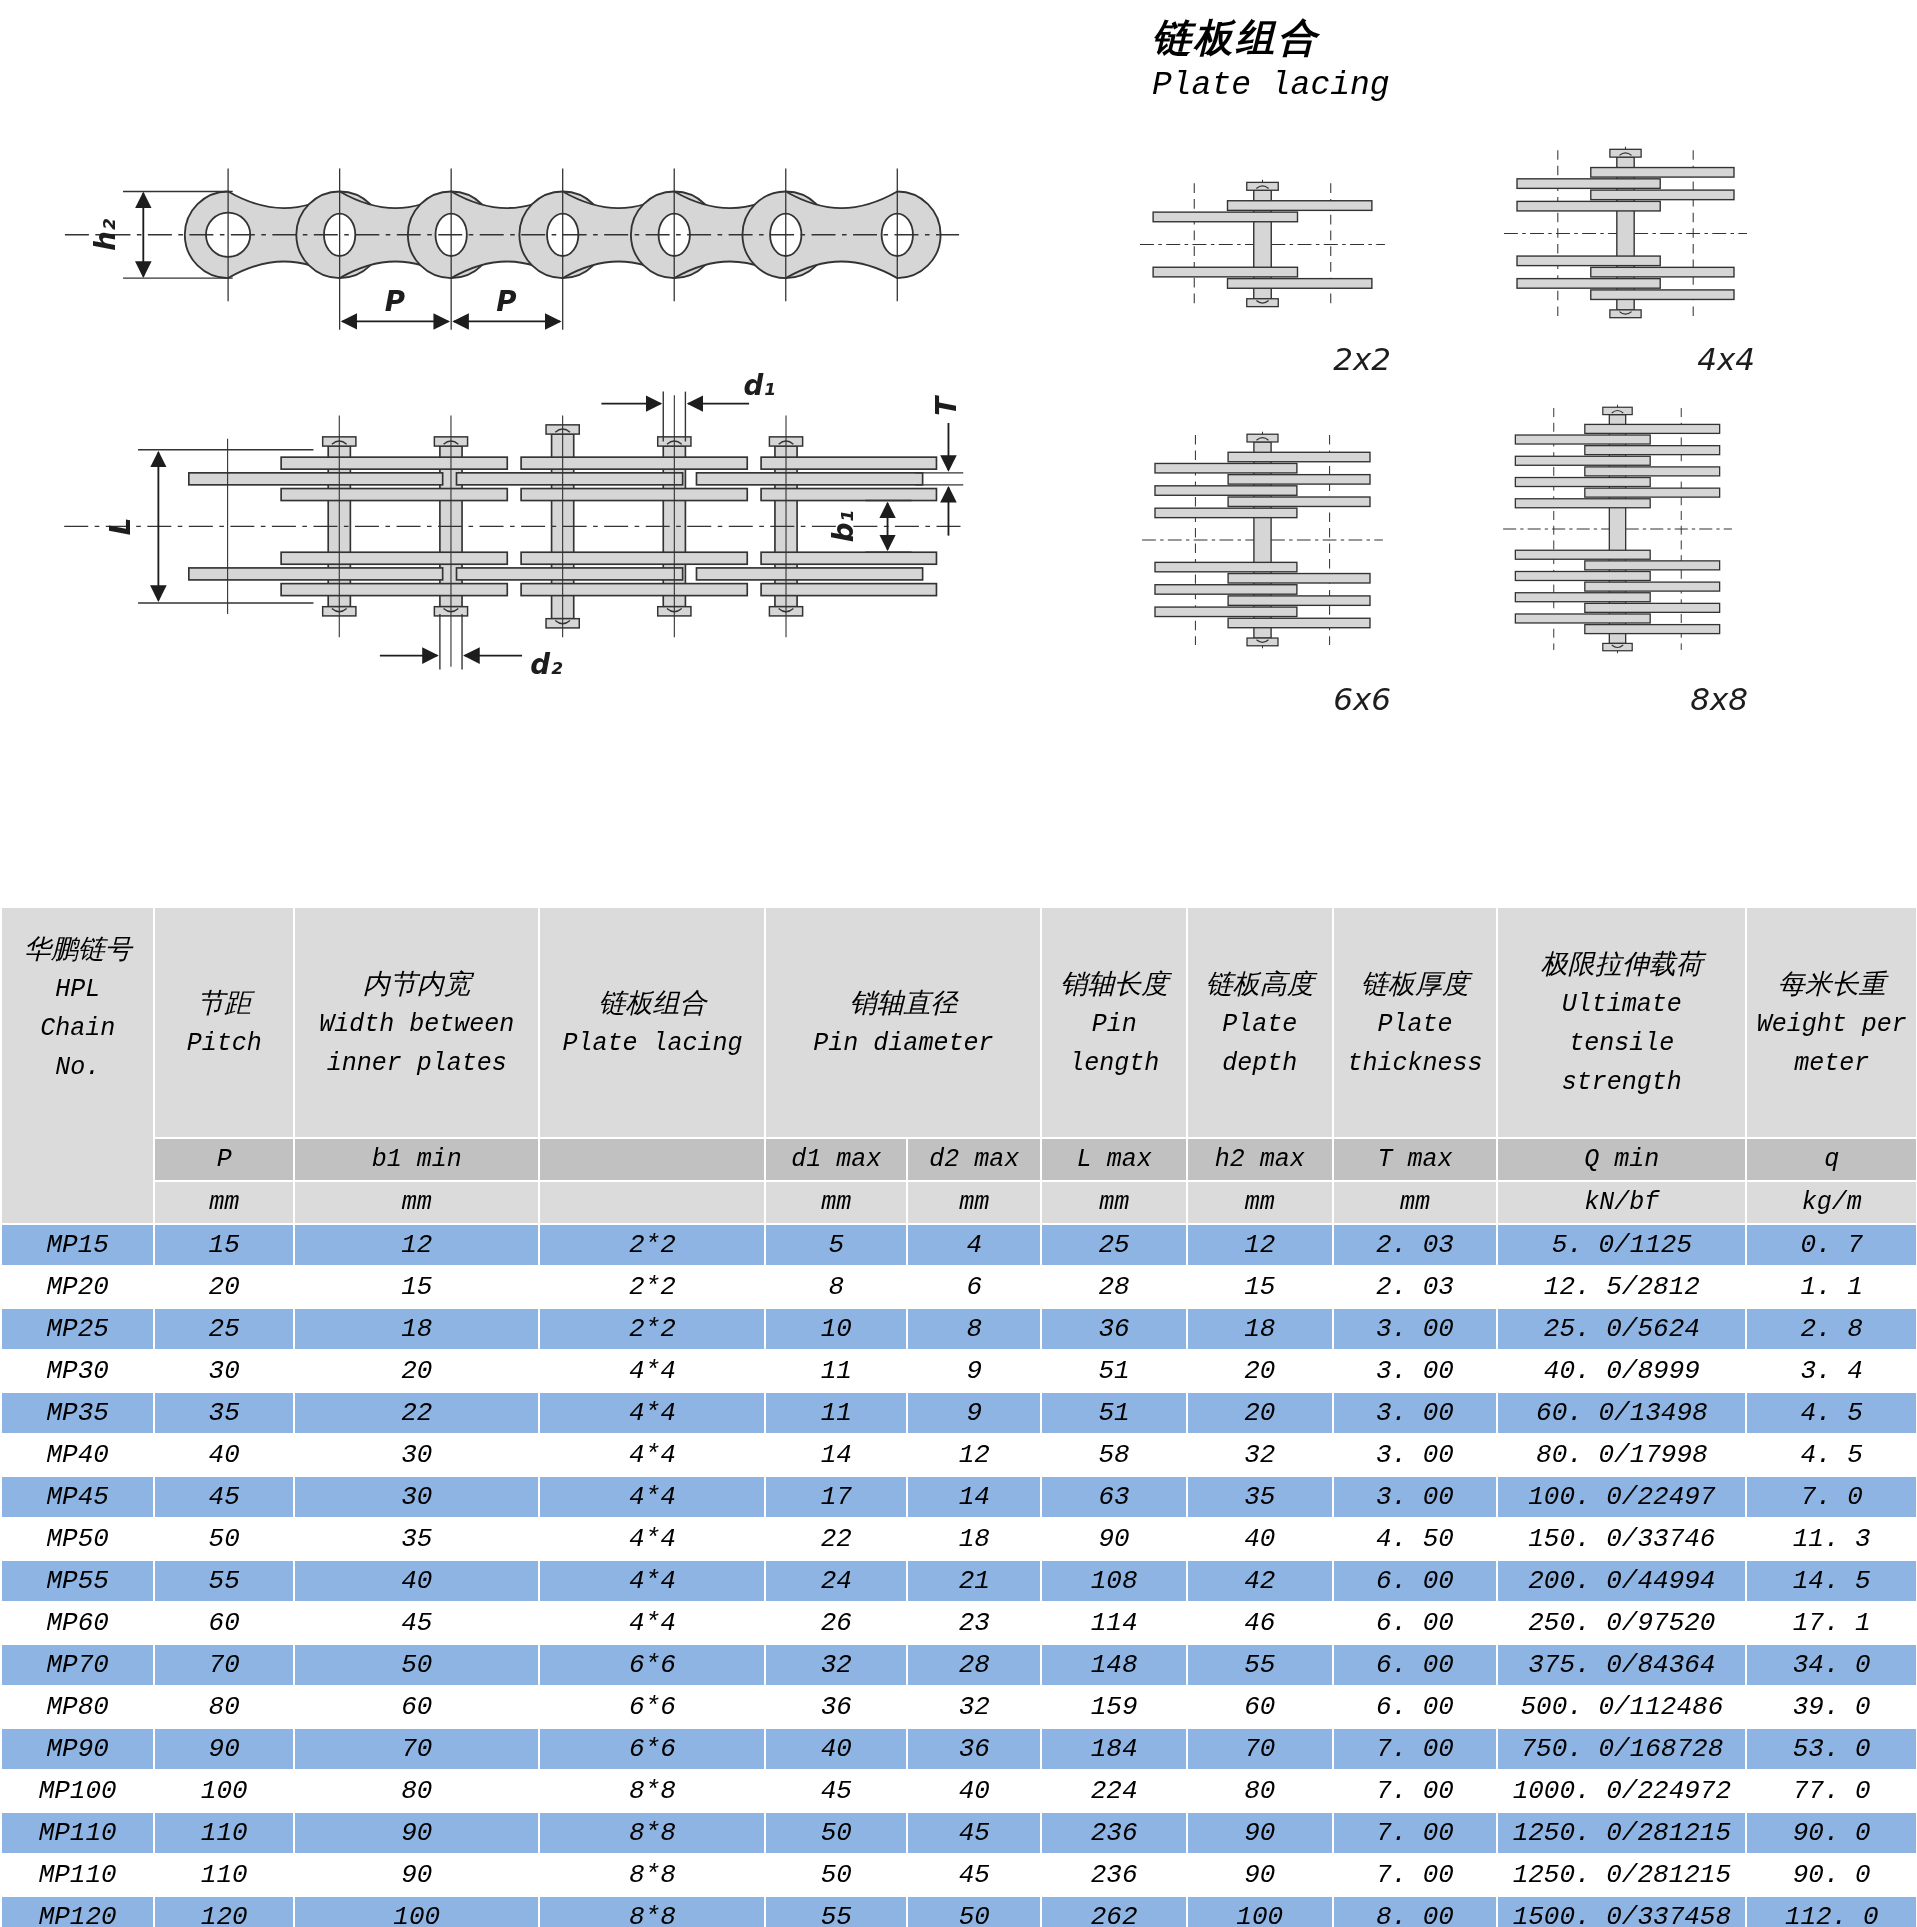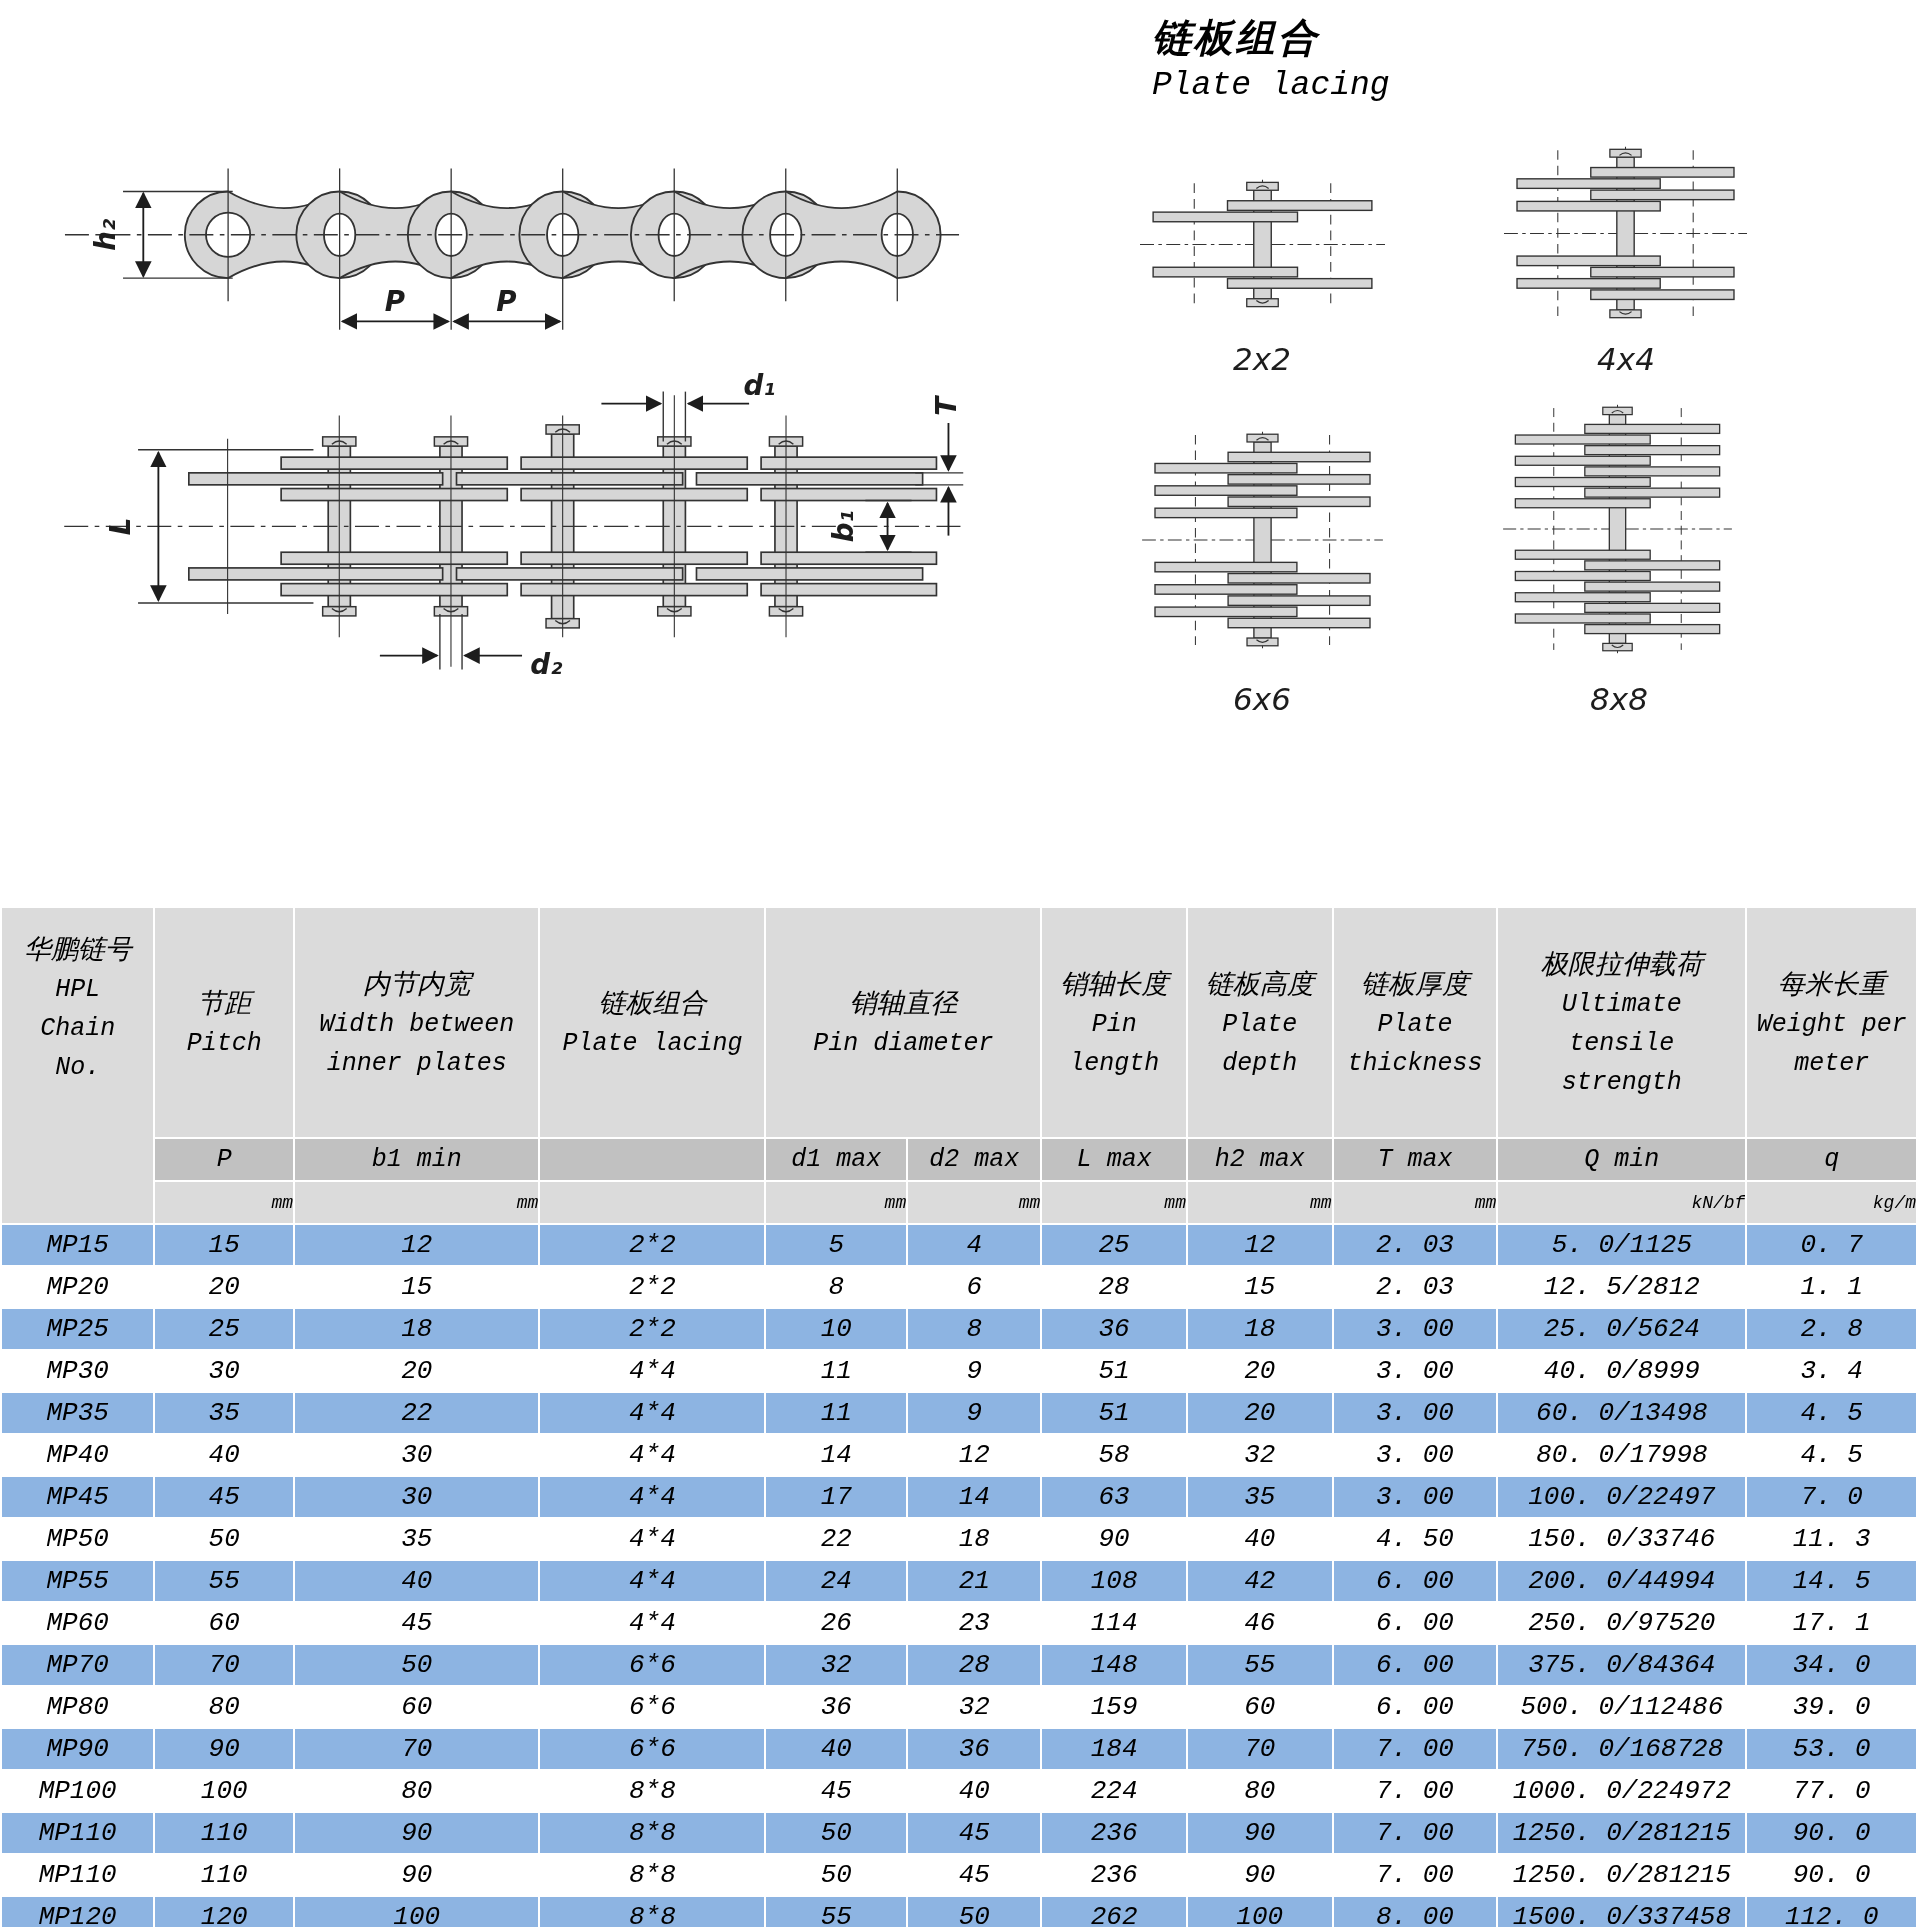--- a/index.html
+++ b/index.html
@@ -5,31 +5,31 @@
   html,body{margin:0;padding:0;background:#fff;}
   .page{position:relative;width:1918px;height:1927px;background:#fff;overflow:hidden;
         font-family:"Liberation Sans", sans-serif;color:#000;font-style:italic;}
   
   .title-block{position:absolute;left:1152px;top:11px;}
   .title-zh{font-size:39px;font-weight:bold;letter-spacing:2.8px;font-family:"DejaVu Sans",sans-serif;}
   .title-en{font-size:33px;margin-top:1.8px;font-family:"Liberation Mono","DejaVu Sans Mono",monospace;}
   
   svg text{font-family:"DejaVu Sans",sans-serif;font-weight:bold;fill:#1d1d1d;}
   .fig{position:absolute;}
-  .fig-caption{position:absolute;width:258px;text-align:center;font-size:31px;font-weight:500;
+  .fig-caption{position:absolute;width:258px;text-align:right;font-size:31px;font-weight:500;
                font-family:"DejaVu Sans",sans-serif;color:#1d1d1d;}
   
   .spec-table{position:absolute;left:0;top:906px;width:1918px;border-collapse:collapse;table-layout:fixed;
               font-family:"Liberation Mono","DejaVu Sans Mono",monospace;}
   .spec-table th,.spec-table td{border:2.8px solid #fff;padding:0;text-align:center;vertical-align:middle;
               overflow:hidden;}
   .spec-table thead th{background:var(--hdr);font-weight:normal;}
   .spec-table tr.h1{height:231px;}
   .spec-table tr.h2 th{background:var(--sub);height:41px;font-size:25px;}
-  .spec-table tr.h3 th{background:var(--hdr);height:41px;font-size:18px;text-align:right;}
+  .spec-table tr.h3 th{background:var(--hdr);height:41px;font-size:25px;}
   .spec-table th.corner{background:var(--hdr);padding-bottom:116px;}
   .th-zh{display:block;font-size:27px;line-height:42px;font-family:"DejaVu Sans",sans-serif;font-weight:500;}
   .th-en{display:block;font-size:25px;line-height:39px;white-space:pre-line;}
   .spec-table tbody tr{height:42px;}
   .spec-table tbody td{font-size:26px;}
   .spec-table tbody tr.blue td{background:var(--blue);}
   .spec-table tbody tr.white td{background:#ffffff;}
 </style>
 </head>
 <body>

